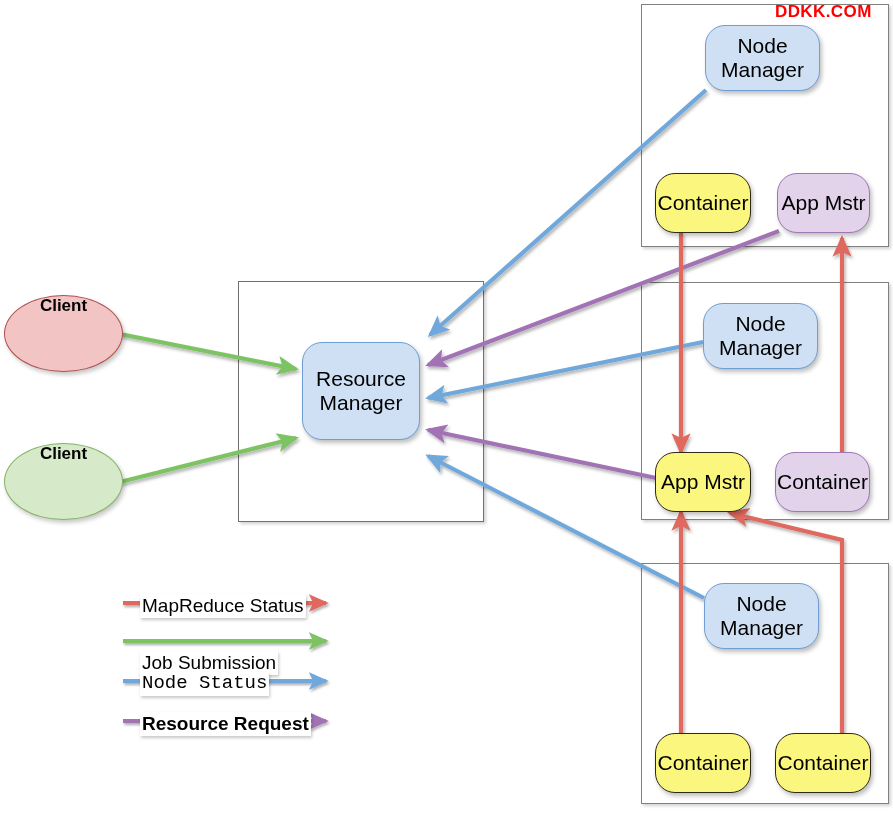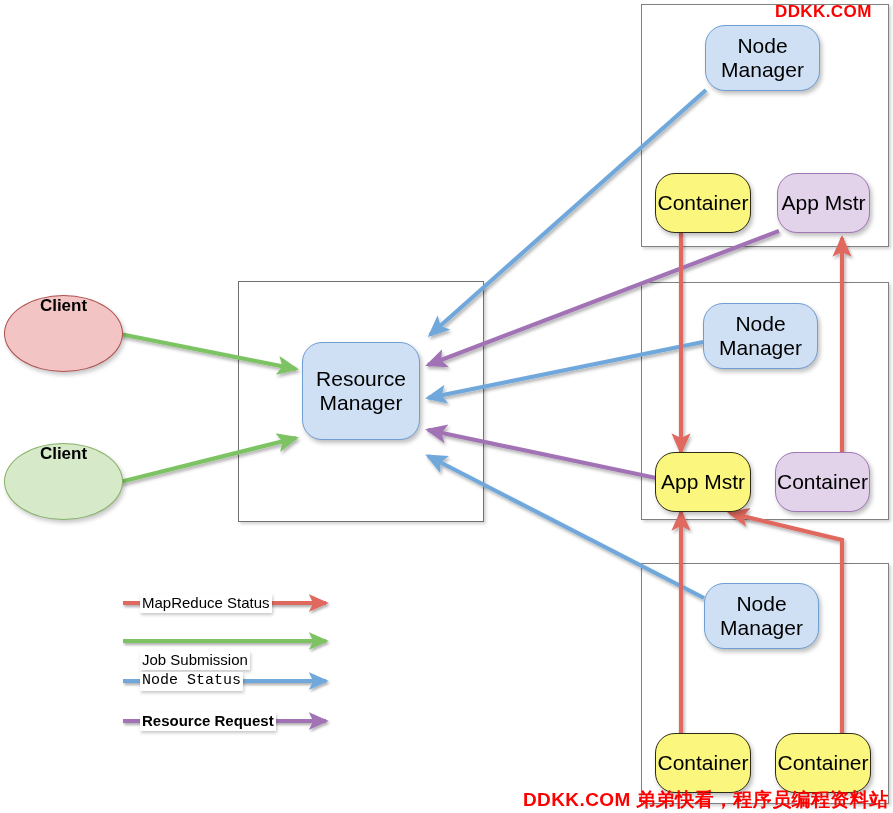--- a/index.html
+++ b/index.html
@@ -77,21 +77,21 @@
     background: #f2c4c4;
     border: 1.8px solid #b0504f;
   }
   .ellipse-green {
     background: #d6e9c9;
     border: 1.8px solid #86b267;
   }
   .legend-label {
     position: absolute;
     background: #ffffff;
-    font-size: 15px;
+    font-size: 19px;
     color: #000;
     padding: 0 2px;
     white-space: nowrap;
     box-shadow: 1px 2px 3px rgba(0,0,0,0.22);
     line-height: 1.25;
   }
   .wm {
     position: absolute;
     color: #fe0000;
     font-weight: bold;
@@ -226,15 +226,14 @@
       <line x1="123" y1="721" x2="326" y2="721" stroke="#a173b5" stroke-width="4" marker-end="url(#lh-purple)"></line>
     </g>
   </svg>
 
   <div class="legend-label" style="left:140px; top:594px;">MapReduce Status</div>
   <div class="legend-label" style="left:140px; top:651px;">Job Submission</div>
   <div class="legend-label" style="left:140px; top:672px;font-family:Liberation Mono, monospace;">Node Status</div>
   <div class="legend-label" style="left:140px; top:712px;font-weight:bold;">Resource Request</div>
 
   <div class="wm wm-top" style="left:775px; top:2px;">DDKK.COM</div>
-  <div class="wm wm-bottom" style="left:523px; top:787px;">DDKK.COM 弟弟快看，程序员编程资料站</div>
 
 </div>
 
 </body></html>

